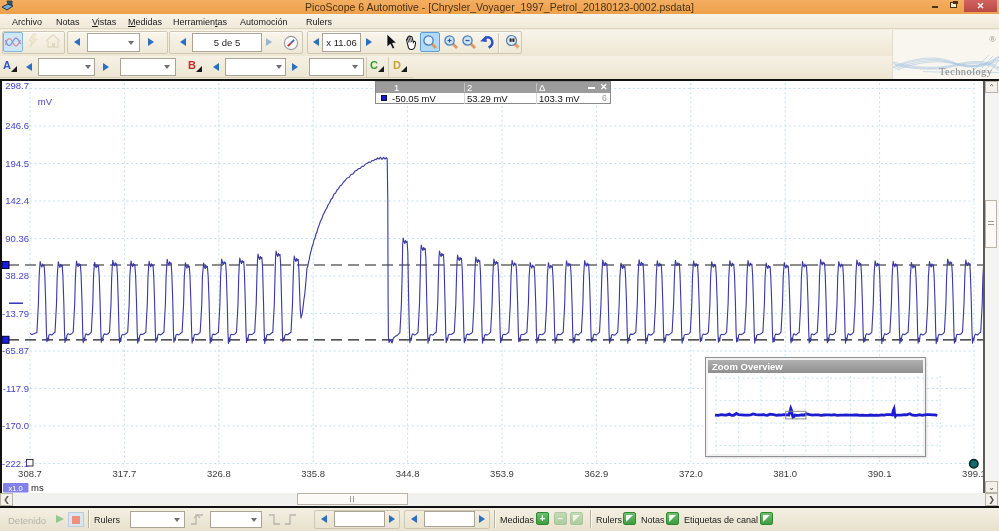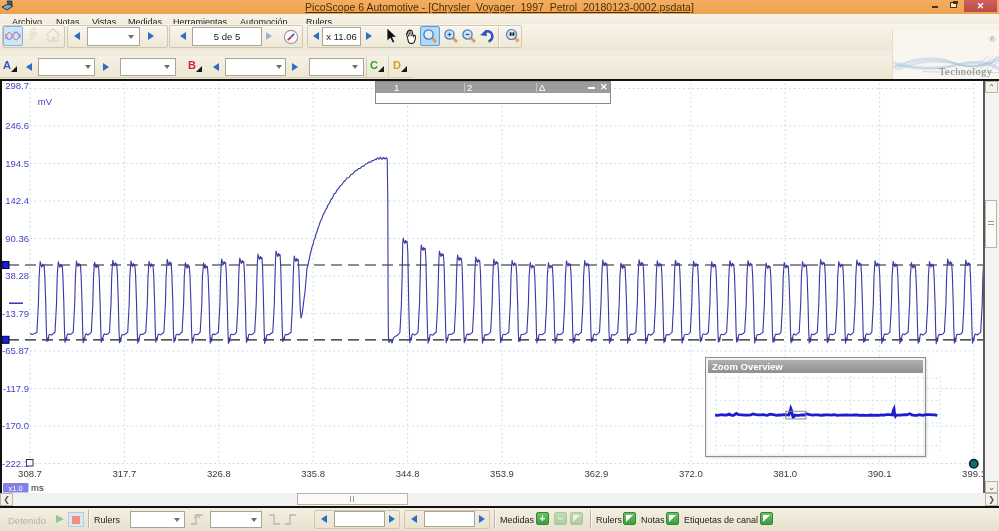--- a/index.html
+++ b/index.html
@@ -3,35 +3,35 @@
 <style>
 * { margin:0; padding:0; box-sizing:border-box; }
 html,body { width:999px; height:531px; overflow:hidden; }
 body { font-family:"Liberation Sans", sans-serif; background:#f1ecdd; position:relative; }
 .abs { position:absolute; }
 
 
 #titlebar { position:absolute; left:0; top:0; width:999px; height:14px;
   background:linear-gradient(#f4ae61,#eda14b); }
 #title-text { position:absolute; left:0; top:1px; width:999px; text-align:center;
-  font-size:10.5px; color:#4a3214; letter-spacing:0;text-decoration:underline; }
+  font-size:10.5px; color:#4a3214; letter-spacing:0; }
 #btn-close { position:absolute; right:2px; top:0; width:33px; height:12px;
   background:linear-gradient(#d2625f,#bb4a47); }
 #btn-close span { position:absolute; left:0; top:0; width:100%; text-align:center;
   color:#fff; font-size:9px; font-weight:bold; line-height:12px; }
 
 
 #menubar { position:absolute; left:0; top:14px; width:999px; height:15px;
   background:linear-gradient(#f7f3e9,#efe9d8); border-bottom:1px solid #ddd5c0;
   font-size:9px; color:#1a1a1a; }
 #menubar span { position:absolute; top:3px; }
 u { text-decoration:underline; }
 
 
-#row1 { position:absolute; left:0; top:24px; width:999px; height:26px;
+#row1 { position:absolute; left:0; top:30px; width:999px; height:26px;
   background:linear-gradient(#f8f4ea,#eee7d4); }
 #row2 { position:absolute; left:0; top:56px; width:999px; height:23px;
   background:linear-gradient(#f6f1e5,#ece5d1); }
 .panel { position:absolute; border:1px solid #cfc7b2; border-radius:2px;
   background:linear-gradient(#f9f5ec,#eee8d6); box-shadow:inset 0 1px 0 #fdfcf8; }
 .tbtn { position:absolute; top:2px; width:20px; height:20px; }
 .combo { position:absolute; background:#fff; border:1px solid #a9a494; }
 .cdown { position:absolute; width:0; height:0; border-left:3.5px solid transparent;
   border-right:3.5px solid transparent; border-top:4px solid #6e6e6e; }
 .arrl { width:0; height:0; border-top:4.5px solid transparent; border-bottom:4.5px solid transparent;
@@ -284,20 +284,29 @@
 <div id="measbox">
   <div id="meashead">
     <span class="abs" style="left:18px;top:0">1</span>
     <span class="abs" style="left:91px;top:0">2</span>
     <span class="abs" style="left:163px;top:0">Δ</span>
     <div class="abs" style="left:88px;top:1px;width:1px;height:9px;background:#c4c4c4"></div>
     <div class="abs" style="left:160px;top:1px;width:1px;height:9px;background:#c4c4c4"></div>
     <div class="abs" style="left:212px;top:5px;width:7px;height:2px;background:#fff"></div>
     <span class="abs" style="left:224px;top:0px;font-size:9px;font-weight:bold">✕</span>
   </div>
+  <div id="measbody">
+    <div class="abs" style="left:5px;top:2px;width:6px;height:6px;background:#1616cc;border:1px solid #0a0a50"></div>
+    <span class="abs" style="left:16px;top:0">-50.05 mV</span>
+    <span class="abs" style="left:91px;top:0">53.29 mV</span>
+    <span class="abs" style="left:163px;top:0">103.3 mV</span>
+    <span class="abs" style="left:226px;top:0;color:#9a9a9a;font-size:8.5px">6</span>
+    <div class="abs" style="left:88px;top:0;width:1px;height:11px;background:#d8d8d8"></div>
+    <div class="abs" style="left:160px;top:0;width:1px;height:11px;background:#d8d8d8"></div>
+  </div>
 </div>
 
 <div id="zoomov">
   <div id="zoomov-title">
     <span class="abs" style="left:4px;top:1px">Zoom Overview</span>
     <div class="abs" style="left:219px;top:7px;width:7px;height:2px;background:#fff"></div>
     <span class="abs" style="left:231px;top:1px;font-weight:bold">✕</span>
   </div>
   <div id="zoomov-body">
       <svg class="abs" style="left:0;top:0" width="239" height="83" viewBox="707 372 239 83">

